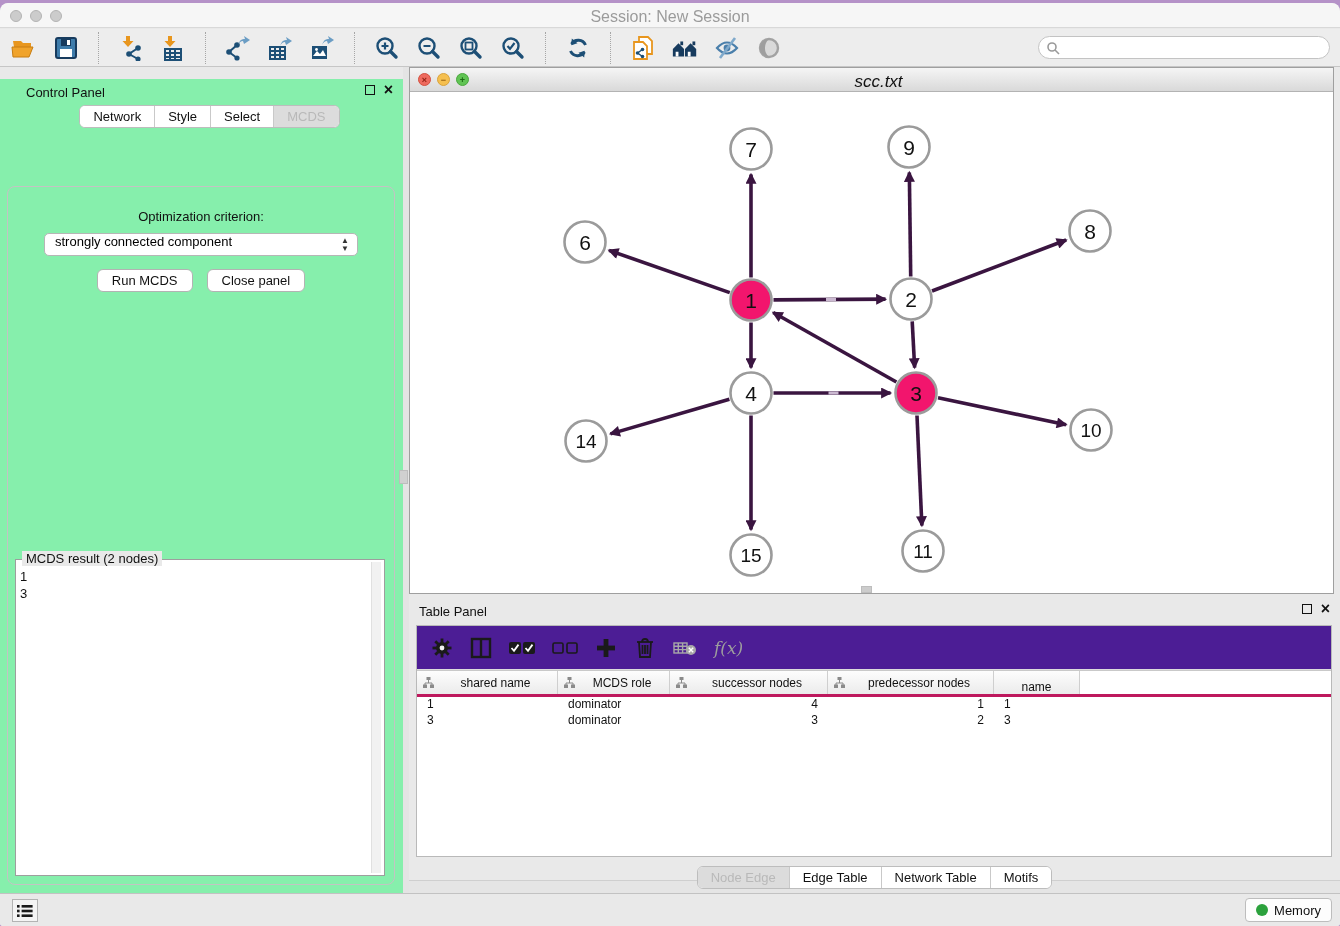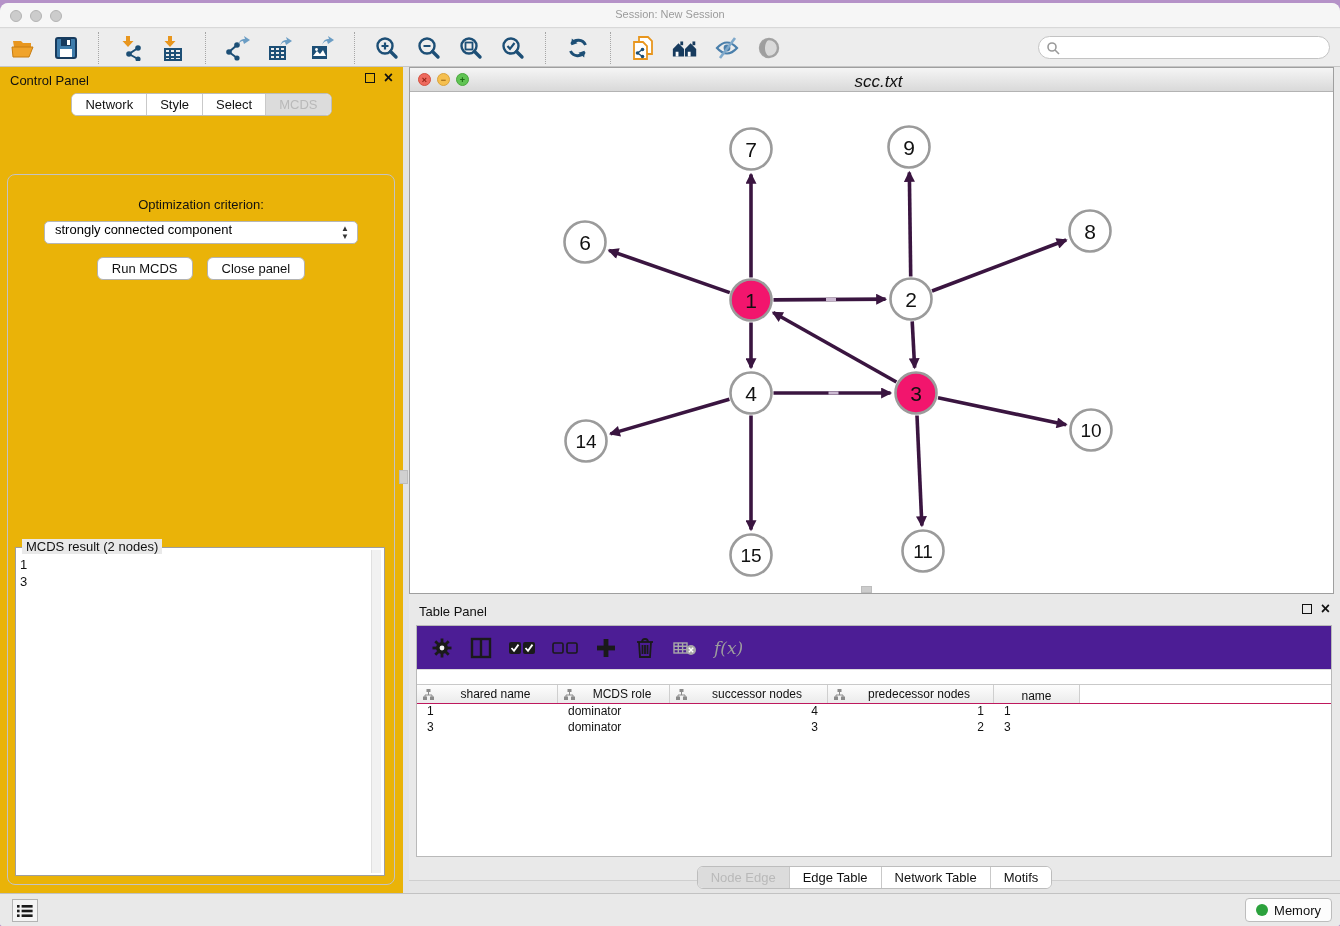--- a/index.html
+++ b/index.html
@@ -4,31 +4,31 @@
 <style>
   * { margin:0; padding:0; box-sizing:border-box; }
   html,body { width:1340px; height:926px; font-family:"Liberation Sans",sans-serif; }
   body { background:#b592c8; position:relative; overflow:hidden; }
   .app { position:absolute; top:3px; left:0; right:0; bottom:0; background:#e9e9e9; border-radius:8px 8px 3px 3px; overflow:hidden; }
 
   
   .titlebar { position:absolute; top:0; left:0; right:0; height:25px; background:#f6f6f6; border-bottom:1px solid #d8d8d8; border-radius:8px 8px 0 0; }
   .lights { position:absolute; left:10px; top:7px; display:flex; gap:8px; }
   .light { width:12px; height:12px; border-radius:50%; background:#ccc; border:1px solid #b3b3b3; }
-  .tb-title { position:absolute; left:0; right:0; top:5px; text-align:center; font-size:11px; color:#9b9b9b; }
+  .tb-title { position:absolute; left:0; right:0; top:5px; text-align:center; font-size:16px; color:#9b9b9b; }
 
   
   .toolbar { position:absolute; top:26px; left:0; right:0; height:38px; background:#ededed; border-bottom:1px solid #c6c6c6; display:flex; align-items:center; padding:0 10px; gap:14px; }
   .tbtn { width:28px; height:28px; display:flex; align-items:center; justify-content:center; }
   .tsep { width:1px; height:32px; border-left:1px dotted #a6a6a6; margin:0 4px; }
   .searchwrap { margin-left:auto; width:292px; height:23px; background:#fff; border:1px solid #c3c3c3; border-radius:12px; display:flex; align-items:center; padding:0 7px; }
   .searchwrap input { border:none; outline:none; flex:1; font-size:12px; background:transparent; }
 
   
-  .control-panel { position:absolute; left:0; top:64px; width:403px; bottom:33px; background:#eab308; }
+  .control-panel { position:absolute; left:0; top:76px; width:403px; bottom:33px; background:#86efac;padding-left:16px; }
   .panel-head { position:relative; height:26px; }
   .panel-head .ph-title { position:absolute; left:10px; top:6px; font-size:13px; color:#111; }
   .ph-btns { position:absolute; right:10px; top:6px; display:flex; gap:9px; align-items:center; }
   .float-btn { width:10px; height:10px; border:1.6px solid #111; background:transparent; }
   .close-btn { font-size:16px; font-weight:bold; color:#111; line-height:10px; }
   .seg-row { display:flex; justify-content:center; position:relative; z-index:2; }
   .seg-group { display:flex; border:1px solid #bdbdbd; border-radius:6px; overflow:hidden; background:#fff; }
   .seg-btn { padding:3px 13px; font-size:13px; background:#fff; color:#111; border-right:1px solid #c9c9c9; cursor:default; }
   .seg-btn:last-child { border-right:none; }
   .seg-btn.active { background:#dcdcdc; color:#b9b9b9; }
@@ -57,21 +57,21 @@
   .net-title { position:absolute; left:14px; right:0; top:4px; text-align:center; font-size:17px; color:#111;font-style:italic; }
   .canvas { position:relative; width:100%; height:501px; background:#fff; }
   .canvas-grip { position:absolute; left:451px; bottom:0px; width:11px; height:7px; background:#cccccc; border:1px solid #bdbdbd; }
 
   
   .table-panel { position:absolute; left:409px; top:595px; right:0; bottom:33px; background:#e9e9e9; }
   .tp-box { position:absolute; left:7px; right:8px; top:27px; bottom:36px; background:#fff; border:1px solid #b9b9b9; }
   .tp-toolbar { height:44px; background:#4c1d95; border-bottom:1px solid #dcdcdc; display:flex; align-items:center; gap:17px; padding:0 14px; }
   .tp-tbtn { display:flex; align-items:center; justify-content:center; min-width:22px; height:24px; }
   .fx { font-family:"DejaVu Serif",serif; font-style:italic; font-size:17px; color:#9e9e9e; }
-  .thead { display:flex; border-top:1px solid #c9c9c9; border-bottom:1px solid #be185d; margin-top:14px; height:20px; }
+  .thead { display:flex; border-top:1px solid #c9c9c9; border-bottom:3px solid #be185d; margin-top:0; height:27px; }
   .th { display:flex; align-items:center; background:linear-gradient(#fdfdfd,#ebebeb); border-right:1px solid #cfcfcf; font-size:12px; color:#111; padding:0 6px; gap:6px; }
   .th .th-label { flex:1; text-align:center; }
   .trow { display:flex; height:16px; font-size:12px; color:#111; }
   .td { padding:0 10px; overflow:hidden; white-space:nowrap; }
   .tp-bottom-strip { position:absolute; left:0; right:0; bottom:0; height:13px; background:#e5e5e5; border-top:1px solid #cfcfcf; }
   .tp-tabs-row { position:absolute; left:0; right:0; bottom:4px; display:flex; justify-content:center; }
 
   
   .statusbar { position:absolute; left:0; right:0; bottom:0; height:33px; background:#e9e9e9; border-top:1px solid #c2c2c2; }
   .list-btn { position:absolute; left:12px; top:5px; width:26px; height:23px; background:#f4f4f4; border:1px solid #b3b3b3; display:flex; align-items:center; justify-content:center; }

